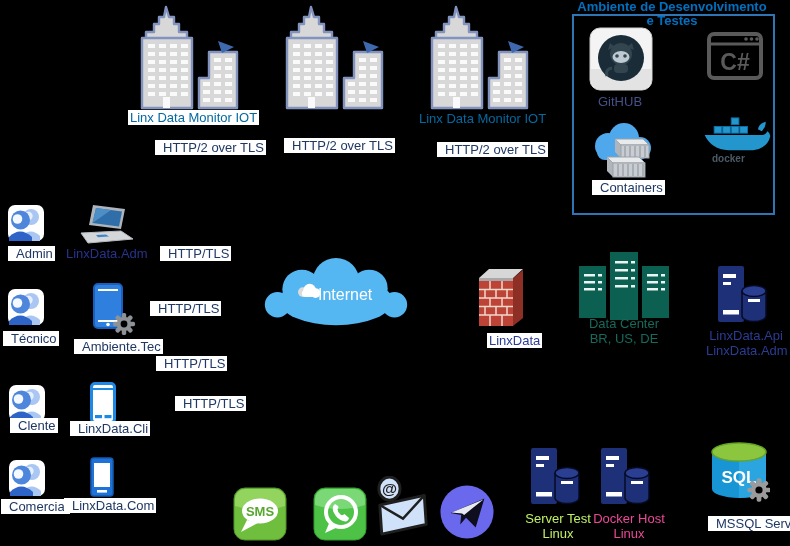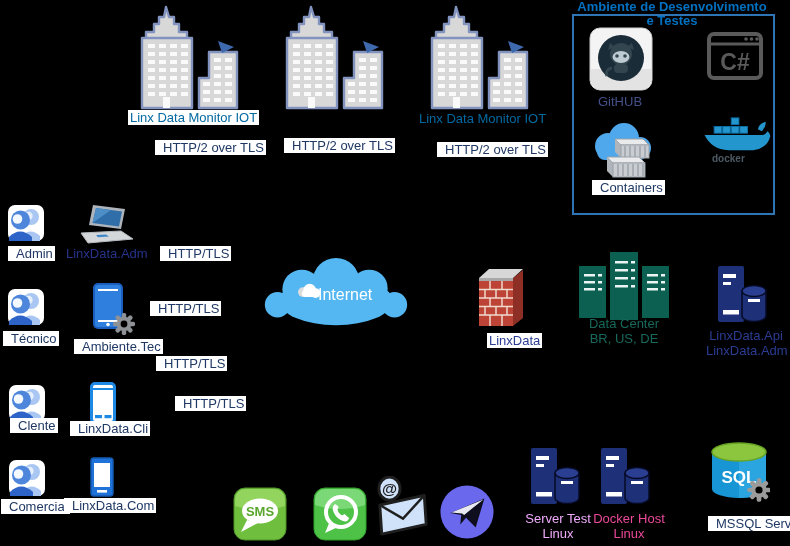--- a/index.html
+++ b/index.html
@@ -484,21 +484,21 @@
     <svg width="56" height="56">
         <use href="#sym-telegram"></use>
       </svg>
   </div>
 
   <div class="abs" style="left:527px;top:446px">
     <svg width="54" height="64">
         <use href="#sym-serverdb"></use>
       </svg>
   </div>
-  <div class="lbl ctr" style="left:522px;top:511px;width:72px;color:#f0abfc">
+  <div class="lbl ctr" style="left:522px;top:511px;width:72px;color:#bef264">
     <div>Server Test</div>
     <div>Linux</div>
   </div>
 
   <div class="abs" style="left:597px;top:446px">
     <svg width="54" height="64">
         <use href="#sym-serverdb"></use>
       </svg>
   </div>
   <div class="lbl ctr" style="left:592px;top:511px;width:74px;color:#ec4899">

